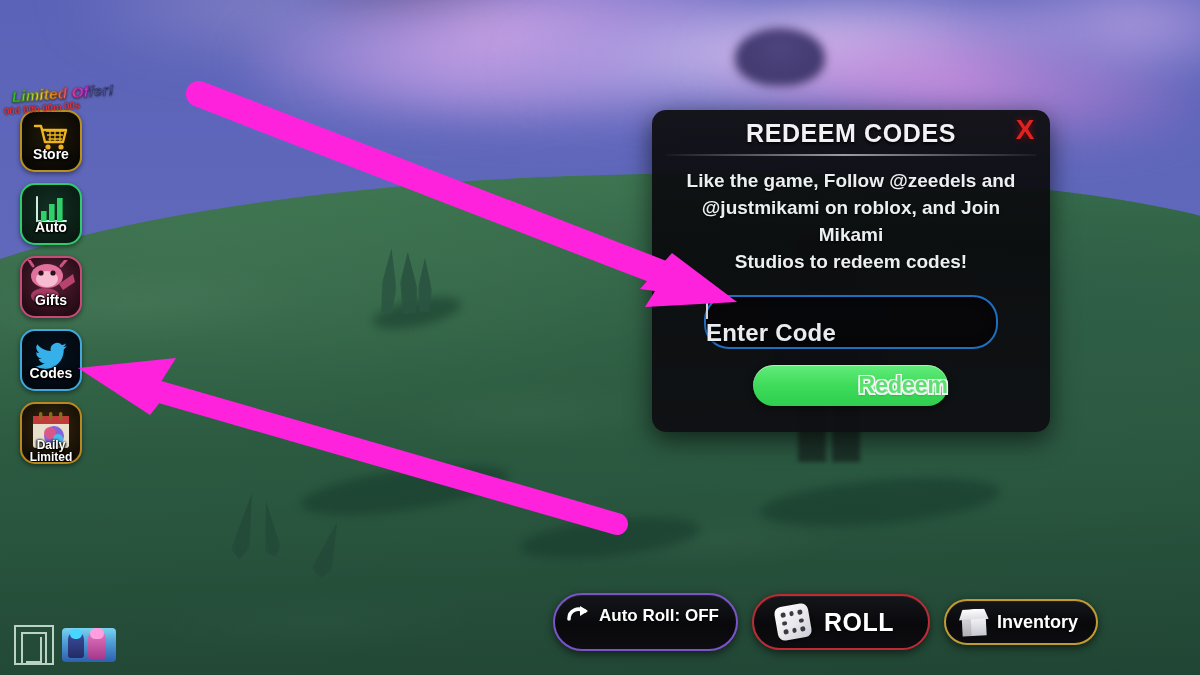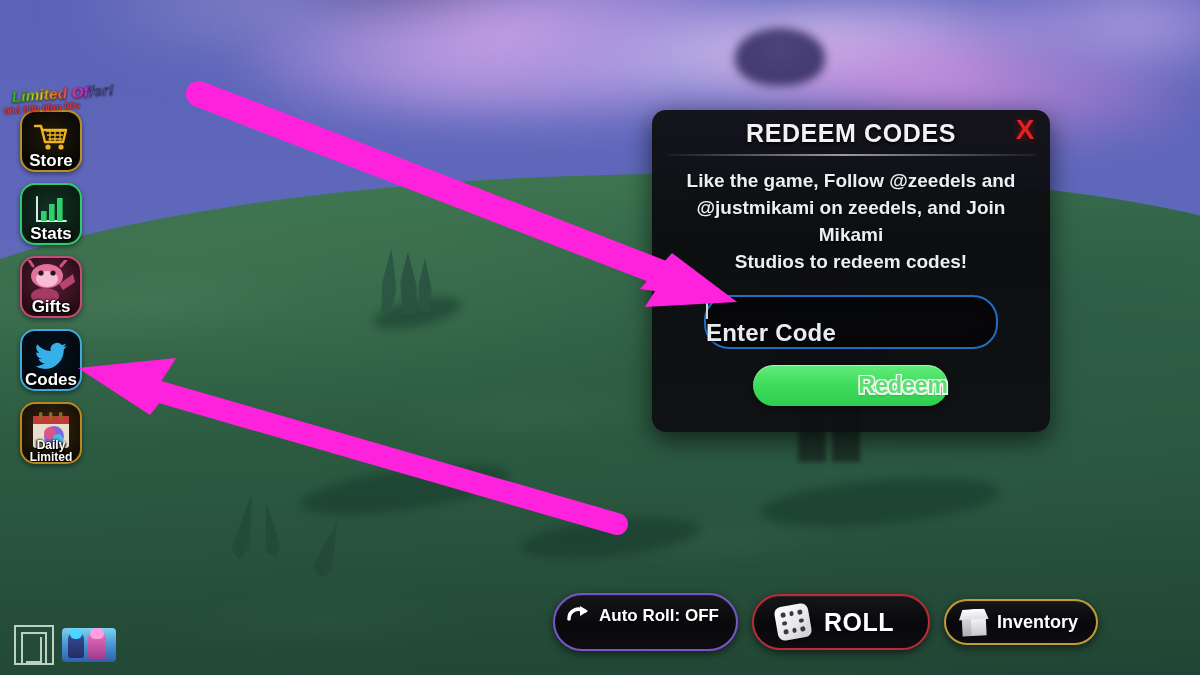--- a/index.html
+++ b/index.html
@@ -104,22 +104,22 @@
     transform:rotate(-5deg);transform-origin:left center;white-space:nowrap;
     letter-spacing:-.2px;opacity:.92;
   }
   .side-btn{
     position:relative;width:58px;height:58px;margin:0 0 11px 10px;
     border-radius:15px;overflow:hidden;cursor:pointer;
     box-shadow:0 2px 5px rgba(0,0,0,.45);
   }
   .side-btn .glyph{position:absolute;inset:0;display:flex;align-items:center;justify-content:center;}
   .side-label{
-    position:absolute;left:0;right:0;bottom:1px;text-align:center;
-    font-size:17px;font-weight:bold;color:#fff;line-height:1.02;
+    position:absolute;left:0;right:0;bottom:9px;text-align:center;
+    font-size:14px;font-weight:bold;color:#fff;line-height:1.02;
     text-shadow:0 0 3px #000,1px 1px 2px #000,-1px 0 2px #000;
     pointer-events:none;
   }
   .side-label.two{bottom:-1px;font-size:12px;}
   
   .sb-store{background:radial-gradient(circle at 50% 42%,#211a08,#0a0805 78%);border:2px solid #b8901e;}
   .sb-stats{background:radial-gradient(circle at 50% 42%,#123023,#0a1a12 80%);border:2px solid #2ecb6a;}
   .sb-gifts{background:radial-gradient(circle at 50% 40%,#5c2036,#240b14 82%);border:2px solid #c64b78;}
   .sb-codes{background:radial-gradient(circle at 50% 42%,#06121e,#02080f 80%);border:2px solid #3fa9dd;}
   .sb-daily{background:radial-gradient(circle at 50% 42%,#3a2a10,#140e05 80%);border:2px solid #b8881e;}
@@ -286,21 +286,21 @@
 
     <div class="side-btn sb-stats">
       <div class="glyph">
         <svg width="34" height="30" viewBox="0 0 34 30" style="margin-top:-9px">
           <path d="M3 2 V26 H32" stroke="#cfeedd" stroke-width="2" fill="none" stroke-linecap="round"></path>
           <rect x="7" y="16" width="5.6" height="10" fill="#2fd06a"></rect>
           <rect x="15" y="9" width="5.6" height="17" fill="#2fd06a"></rect>
           <rect x="23" y="3" width="5.6" height="23" fill="#2fd06a"></rect>
         </svg>
       </div>
-      <div class="side-label">Stats</div>
+      <div class="side-label">Auto</div>
     </div>
 
     <div class="side-btn sb-gifts">
       <div class="glyph">
         <svg width="56" height="46" viewBox="0 0 56 46" style="margin-top:-8px">
           <ellipse cx="24" cy="16" rx="16" ry="12" fill="#e0719c"></ellipse>
           <ellipse cx="24" cy="19" rx="11" ry="8" fill="#f7bcd2"></ellipse>
           <circle cx="18" cy="13" r="2.6" fill="#2a1018"></circle>
           <circle cx="30" cy="13" r="2.6" fill="#2a1018"></circle>
           <path d="M10 6 L6 0 M38 6 L43 0" stroke="#c45482" stroke-width="3" stroke-linecap="round"></path>
@@ -377,21 +377,21 @@
     </div>
   </div>
 
   <div class="dialog">
     <div class="dlg-title">REDEEM CODES</div>
     <div class="dlg-divider"></div>
     <div class="dlg-close">X</div>
 
     <div class="dlg-body">
       <div>Like the game, Follow @zeedels and</div>
-      <div>@justmikami on zeedels, and Join Mikami</div>
+      <div>@justmikami on roblox, and Join Mikami</div>
       <div>Studios to redeem codes!</div>
     </div>
 
     <div class="code-input">
       <span class="caret"></span>
       <span class="code-placeholder">Enter Code</span>
     </div>
 
     <div class="redeem-btn">
       <span>Redeem</span>

